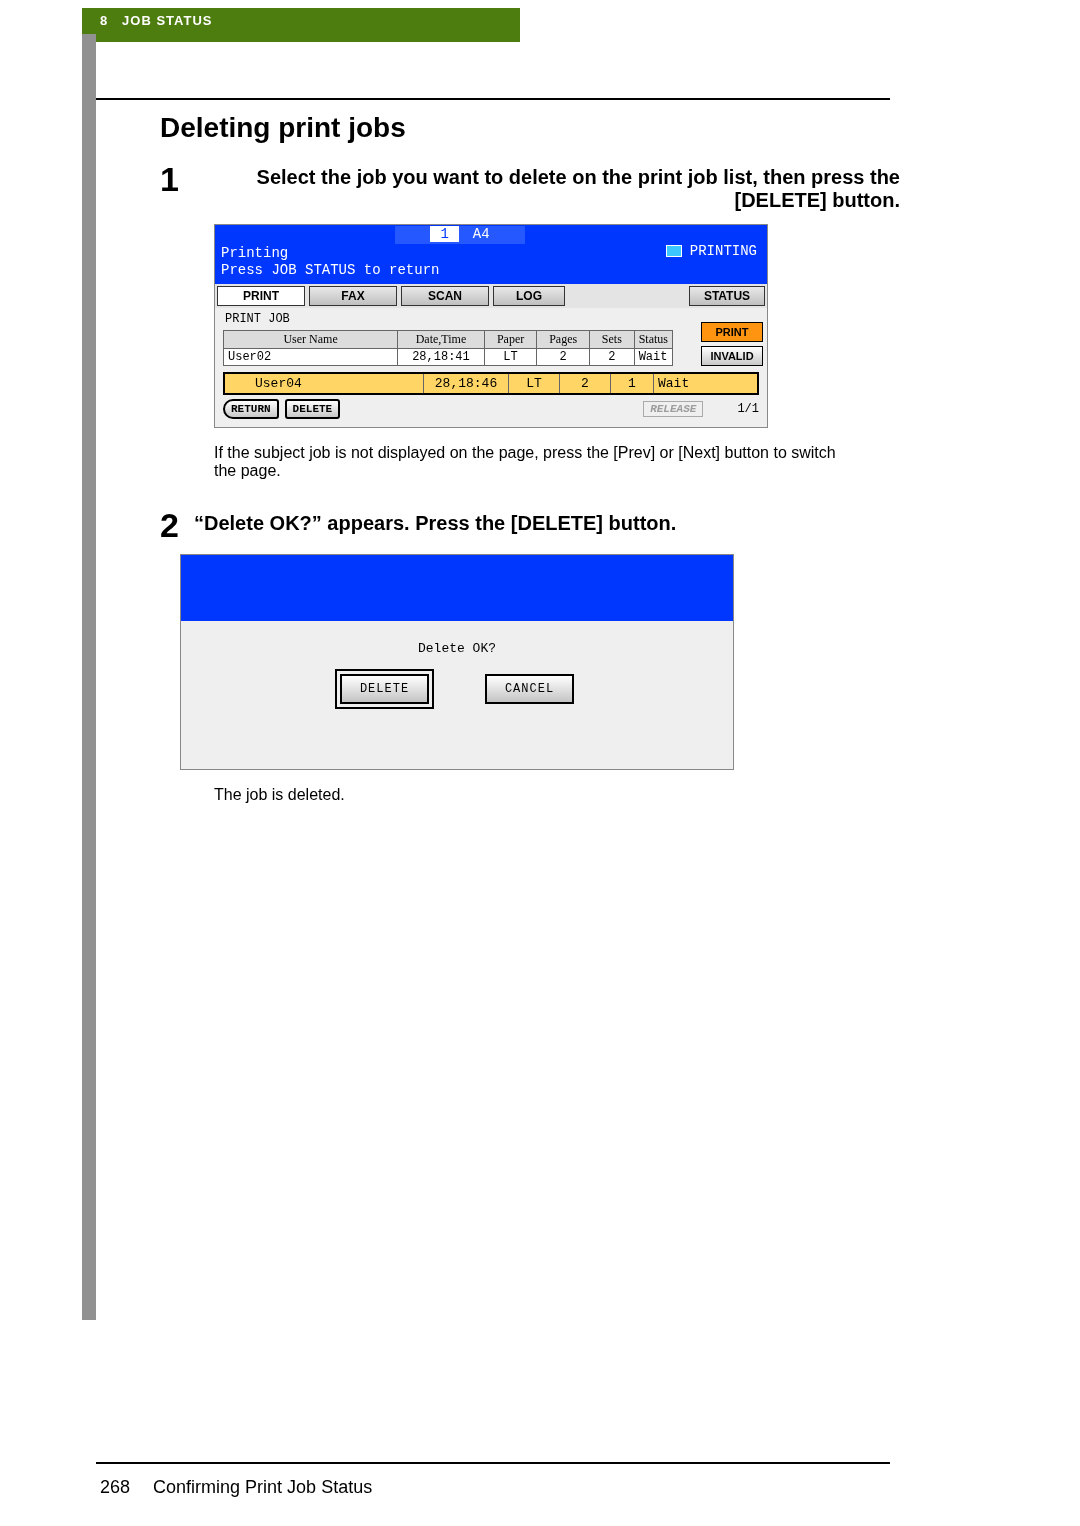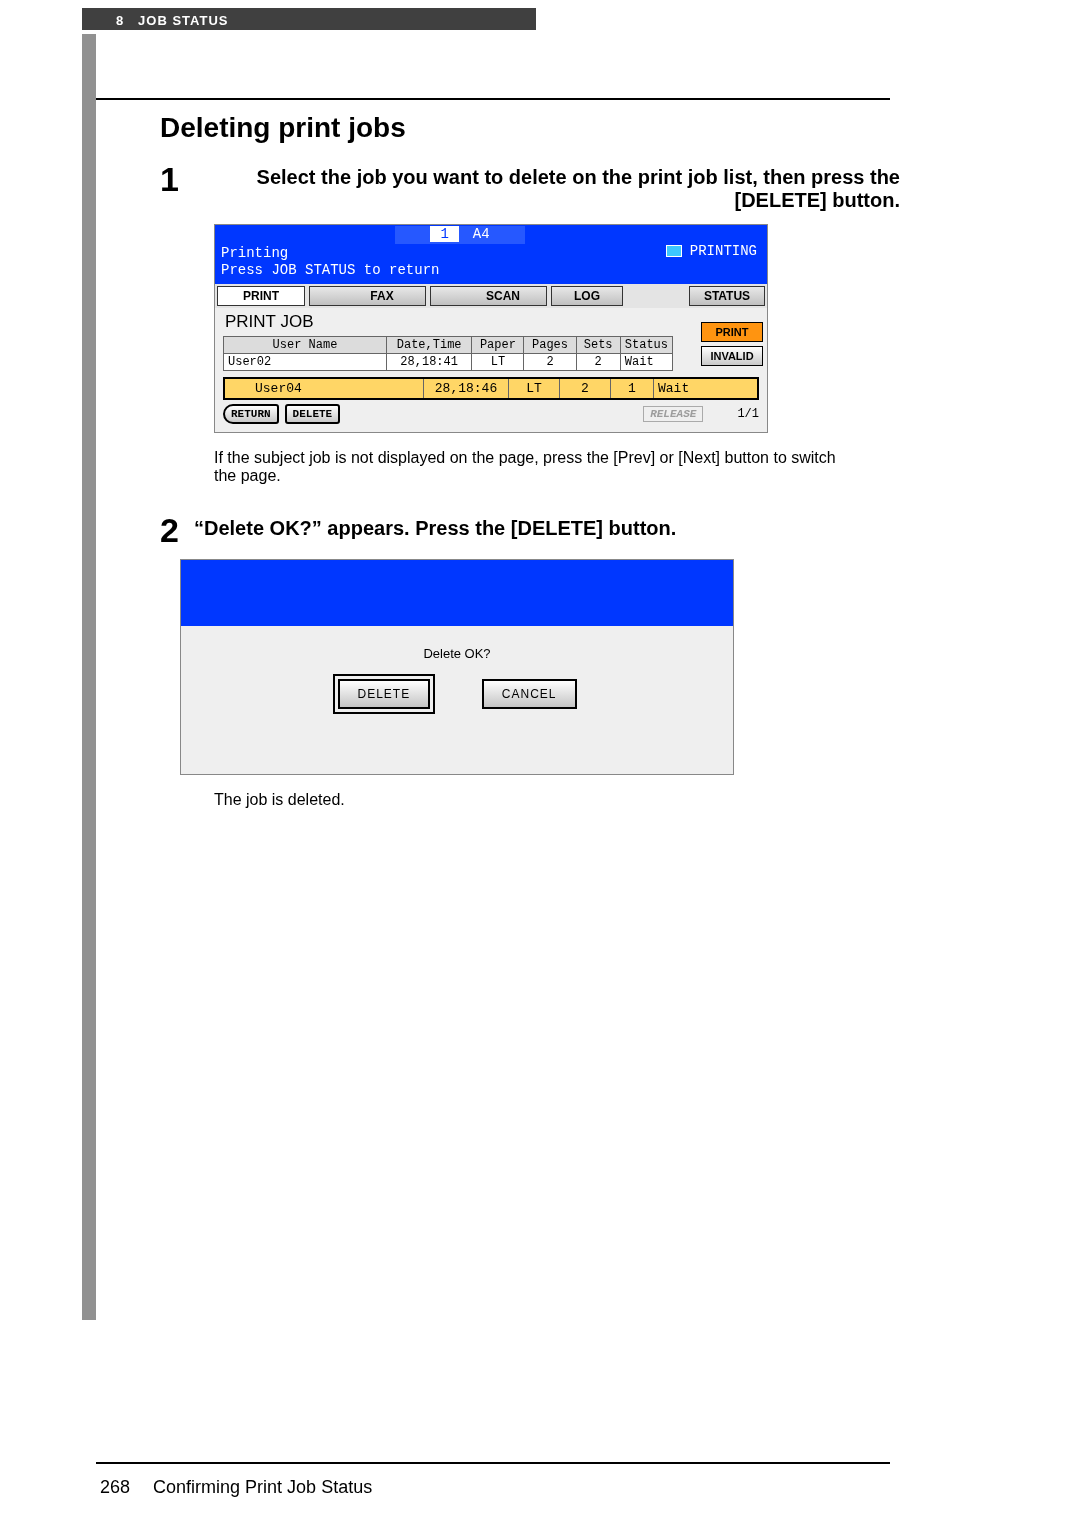--- a/index.html
+++ b/index.html
@@ -13,27 +13,27 @@
   .page {
     position: relative;
     width: 1080px;
     height: 1526px;
   }
   .header-tab {
     position: absolute;
     top: 8px;
     left: 82px;
     width: 420px;
-    height: 22px;
-    background: #404040;
+    height: 34px;
+    background: #4d7c0f;
     color: #fff;
     font-size: 13px;
     font-weight: bold;
     letter-spacing: 1px;
-    padding-left: 34px;
+    padding-left: 18px;
     line-height: 26px;
   }
   .left-stripe {
     position: absolute;
     top: 34px;
     left: 82px;
     width: 14px;
     height: 1286px;
     background: #919191;
   }
@@ -127,47 +127,47 @@
     font-size: 12px;
     font-weight: bold;
     text-align: center;
   }
   .ss1-tabs div {
     border: 1px solid #333;
     margin: 2px 2px;
     padding: 2px 0;
   }
   .ss1-tabs .active { background: #fff; width: 86px; }
-  .ss1-tabs .tab    { background: linear-gradient(#e8e8e8,#c0c0c0); width: 86px; padding-left: 29px; }
+  .ss1-tabs .tab    { background: linear-gradient(#e8e8e8,#c0c0c0); width: 86px; }
   .ss1-tabs .log    { background: linear-gradient(#e8e8e8,#c0c0c0); width: 70px; }
   .ss1-tabs .status { background: linear-gradient(#e8e8e8,#c0c0c0); width: 74px; margin-left: auto; }
   .ss1-body {
     background: #efefef;
     position: relative;
     padding: 2px 0 8px 0;
   }
   .ss1-label {
-    font-family: Liberation Sans, sans-serif;
-    font-size: 17px;
+    font-family: Liberation Mono, monospace;
+    font-size: 12px;
     padding: 2px 6px 4px 10px;
   }
   .ss1-table {
     font-family: "Courier New", monospace;
     font-size: 12px;
     border-collapse: collapse;
     margin: 0 8px;
     width: 450px;
   }
   .ss1-table th, .ss1-table td {
     border: 1px solid #666;
     padding: 1px 4px;
     text-align: center;
     background: #fff;
   }
-  .ss1-table th { background: #dcdcdc; font-weight: normal; }
+  .ss1-table th { background: #dcdcdc; font-weight: normal; font-family: Liberation Serif, serif; }
   .ss1-table td.left { text-align: left; }
   .ss1-selrow {
     font-family: "Courier New", monospace;
     font-size: 13px;
     margin: 6px 8px 4px 8px;
     border: 2px solid #000;
     background: #ffd666;
     display: flex;
     padding-left: 26px;
   }
@@ -221,21 +221,21 @@
   .ss1-footer .pager { margin-left: 34px; }
   .caption {
     margin-left: 54px;
     font-size: 16px;
     margin-bottom: 28px;
     width: 640px;
   }
   
   .ss2 {
     border: 1px solid #888;
-    font-family: Liberation Sans, sans-serif;
+    font-family: Liberation Mono, monospace;
     font-size: 13px;
     margin-left: 20px;
   }
   .ss2-top {
     height: 66px;
     background: #0037ff;
   }
   .ss2-body {
     background: #efefef;
     height: 128px;

